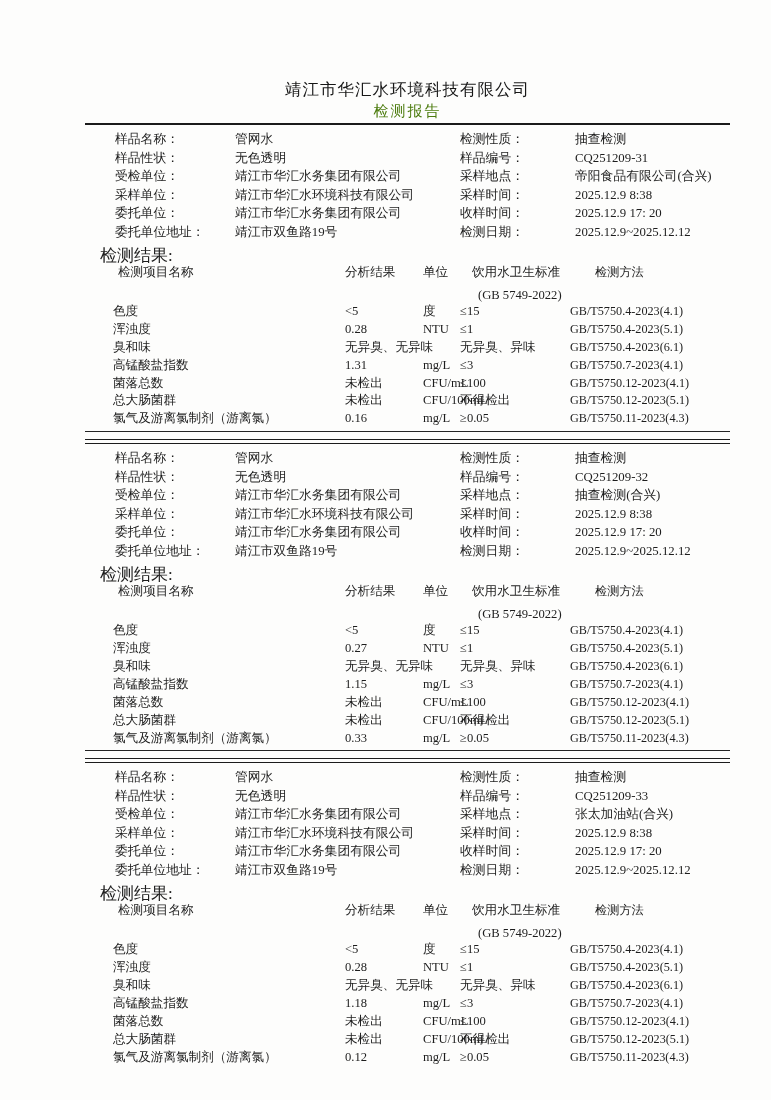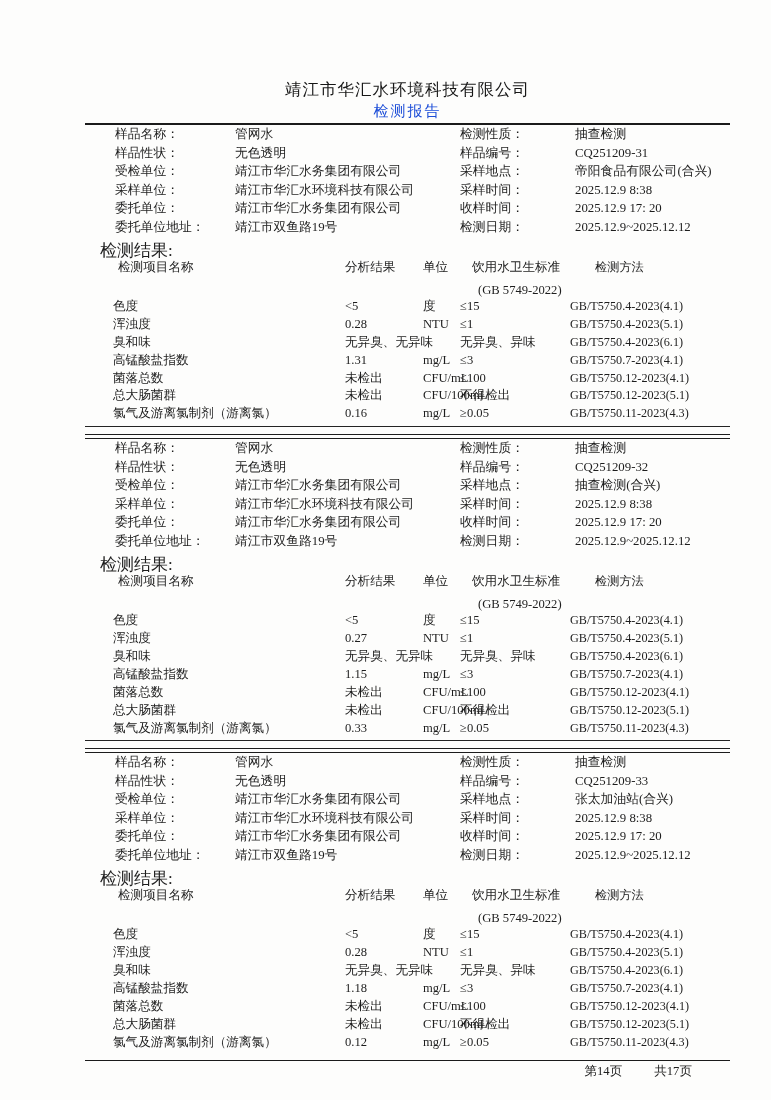--- a/index.html
+++ b/index.html
@@ -17,26 +17,26 @@
   }
   
   .company {
     text-align:center;
     font-size:16.5px; letter-spacing:1px;
     line-height:23px; color:#161616;
   }
   .doc-title {
     text-align:center;
     font-size:15px; letter-spacing:2px;
-    line-height:20px; color:#1d4ed8;
+    line-height:20px; color:#4d7c0f;
   }
   .rule-thick { border-top:2.5px solid #1b1b1b; margin-top:2px; }
 
   
-  .report-section { }
+  .report-section { padding-top:5px; }
   .info-row {
     display:grid;
     grid-template-columns:30px 120px 225px 115px 1fr;
     height:18.5px; line-height:18.5px;
     font-size:12.8px; white-space:nowrap;
   }
   .info-row .pad { }
   .results-label {
     margin-top:6px; height:17px; line-height:17px;
     font-size:17px; padding-left:15px;
@@ -472,21 +472,14 @@
               <span class="c-result">0.12</span>
               <span class="c-unit">mg/L</span>
               <span class="c-std">≥0.05</span>
               <span class="c-method">GB/T5750.11-2023(4.3)</span>
             </div>
           </div>
 
       </section>
     </main>
 
-  <footer class="page-footer">
-    <div class="footer-rule"></div>
-    <div class="footer-text">
-      <span>第14页</span>
-      <span>共17页</span>
-    </div>
-  </footer>
 
 </div>
 
 </body></html>

